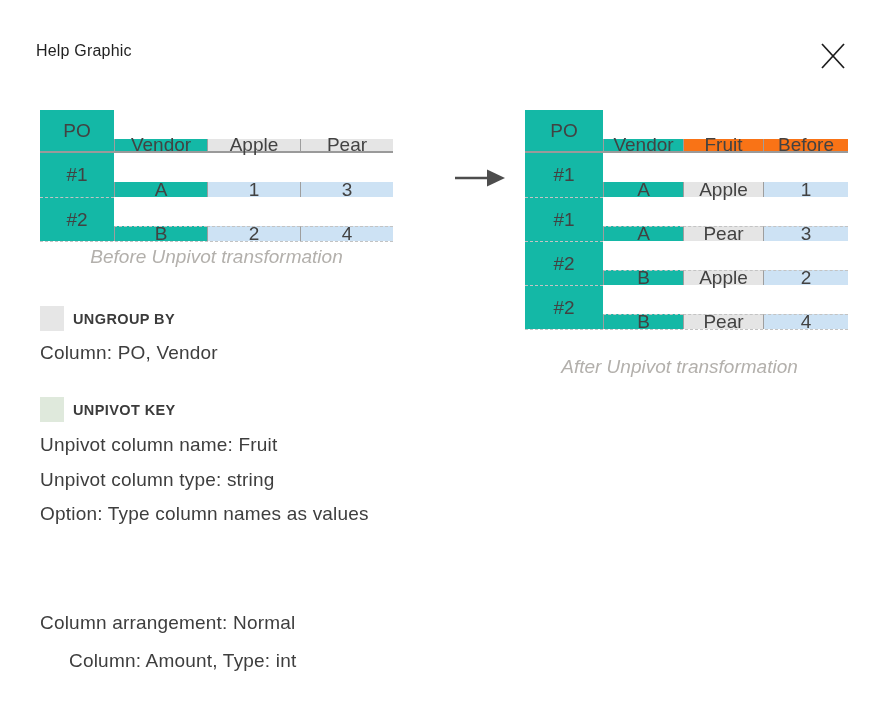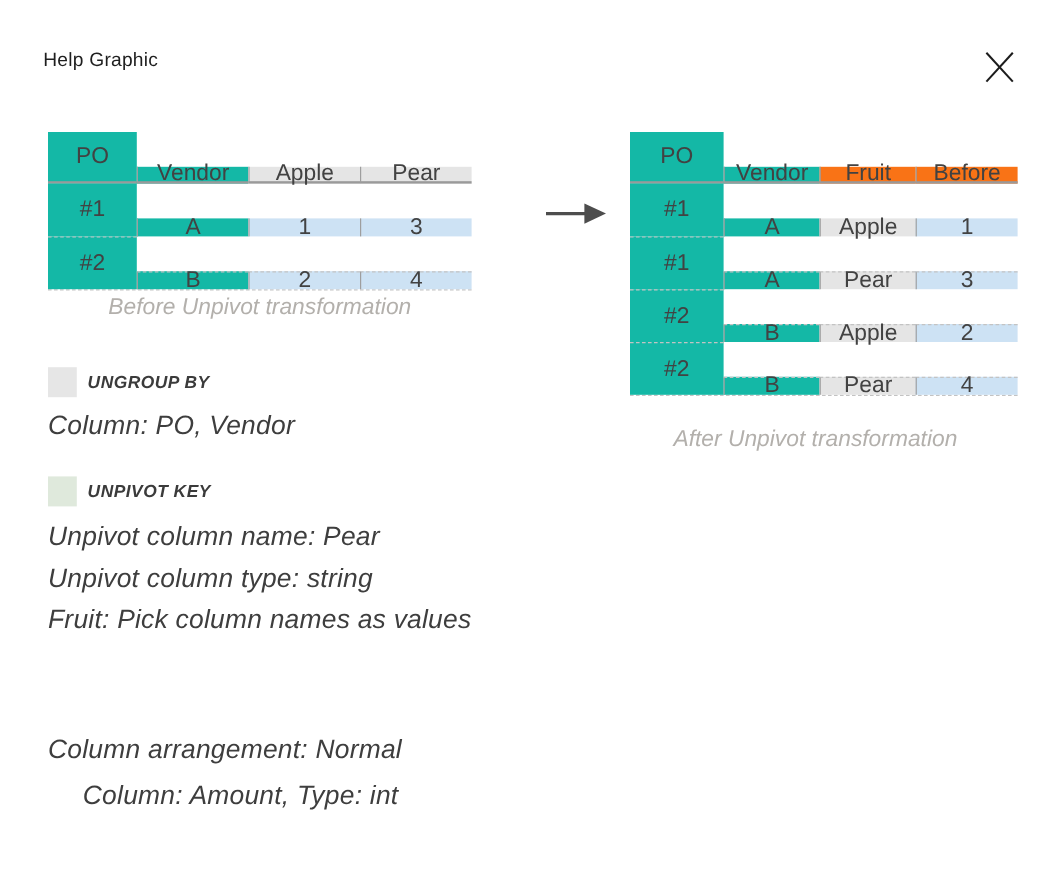--- a/index.html
+++ b/index.html
@@ -58,26 +58,24 @@
   
   .legend-head {
     position:absolute; left:40px; display:flex; align-items:center;
   }
   .swatch {
     width:24px; height:25px; display:inline-block; flex:0 0 auto;
   }
   .legend-heading {
     margin-left:9px; font-size:14.5px; font-weight:bold; color:#3b3b3b;
     letter-spacing:0.4px;
-    font-style:italic;
   }
   .legend-line {
-    position:absolute; left:40px; font-size:22px; color:#3e3e3e;
+    position:absolute; left:40px; font-size:19px; color:#3e3e3e;
     letter-spacing:0.2px;
-    font-style:italic;
   }
   #lh-ungroup { top:306px; }
   #ll-ungroup-0 { top:342px; }
   #lh-unpivot { top:397px; }
   #ll-unpivot-0 { top:434px; }
   #ll-unpivot-1 { top:469px; }
   #ll-unpivot-2 { top:503px; }
   #lh-pivot { top:566px; }
   #ll-pivot-0 { top:612px; }
   #ll-pivot-1 { top:650px;margin-left:29px; }
@@ -152,20 +150,20 @@
   <div id="lh-ungroup" class="legend-head">
     <span class="swatch" style="background-color: rgb(230, 230, 230);"></span>
     <span class="legend-heading">UNGROUP BY</span>
   </div>
   <div id="ll-ungroup-0" class="legend-line">Column: PO, Vendor</div>
 
   <div id="lh-unpivot" class="legend-head">
     <span class="swatch" style="background-color: rgb(223, 233, 220);"></span>
     <span class="legend-heading">UNPIVOT KEY</span>
   </div>
-  <div id="ll-unpivot-0" class="legend-line">Unpivot column name: Pear</div>
+  <div id="ll-unpivot-0" class="legend-line">Unpivot column name: Fruit</div>
   <div id="ll-unpivot-1" class="legend-line">Unpivot column type: string</div>
-  <div id="ll-unpivot-2" class="legend-line">Fruit: Pick column names as values</div>
+  <div id="ll-unpivot-2" class="legend-line">Option: Type column names as values</div>
 
   <div id="ll-pivot-0" class="legend-line">Column arrangement: Normal</div>
   <div id="ll-pivot-1" class="legend-line">Column: Amount, Type: int</div>
 
 </div>
 
 </body></html>

